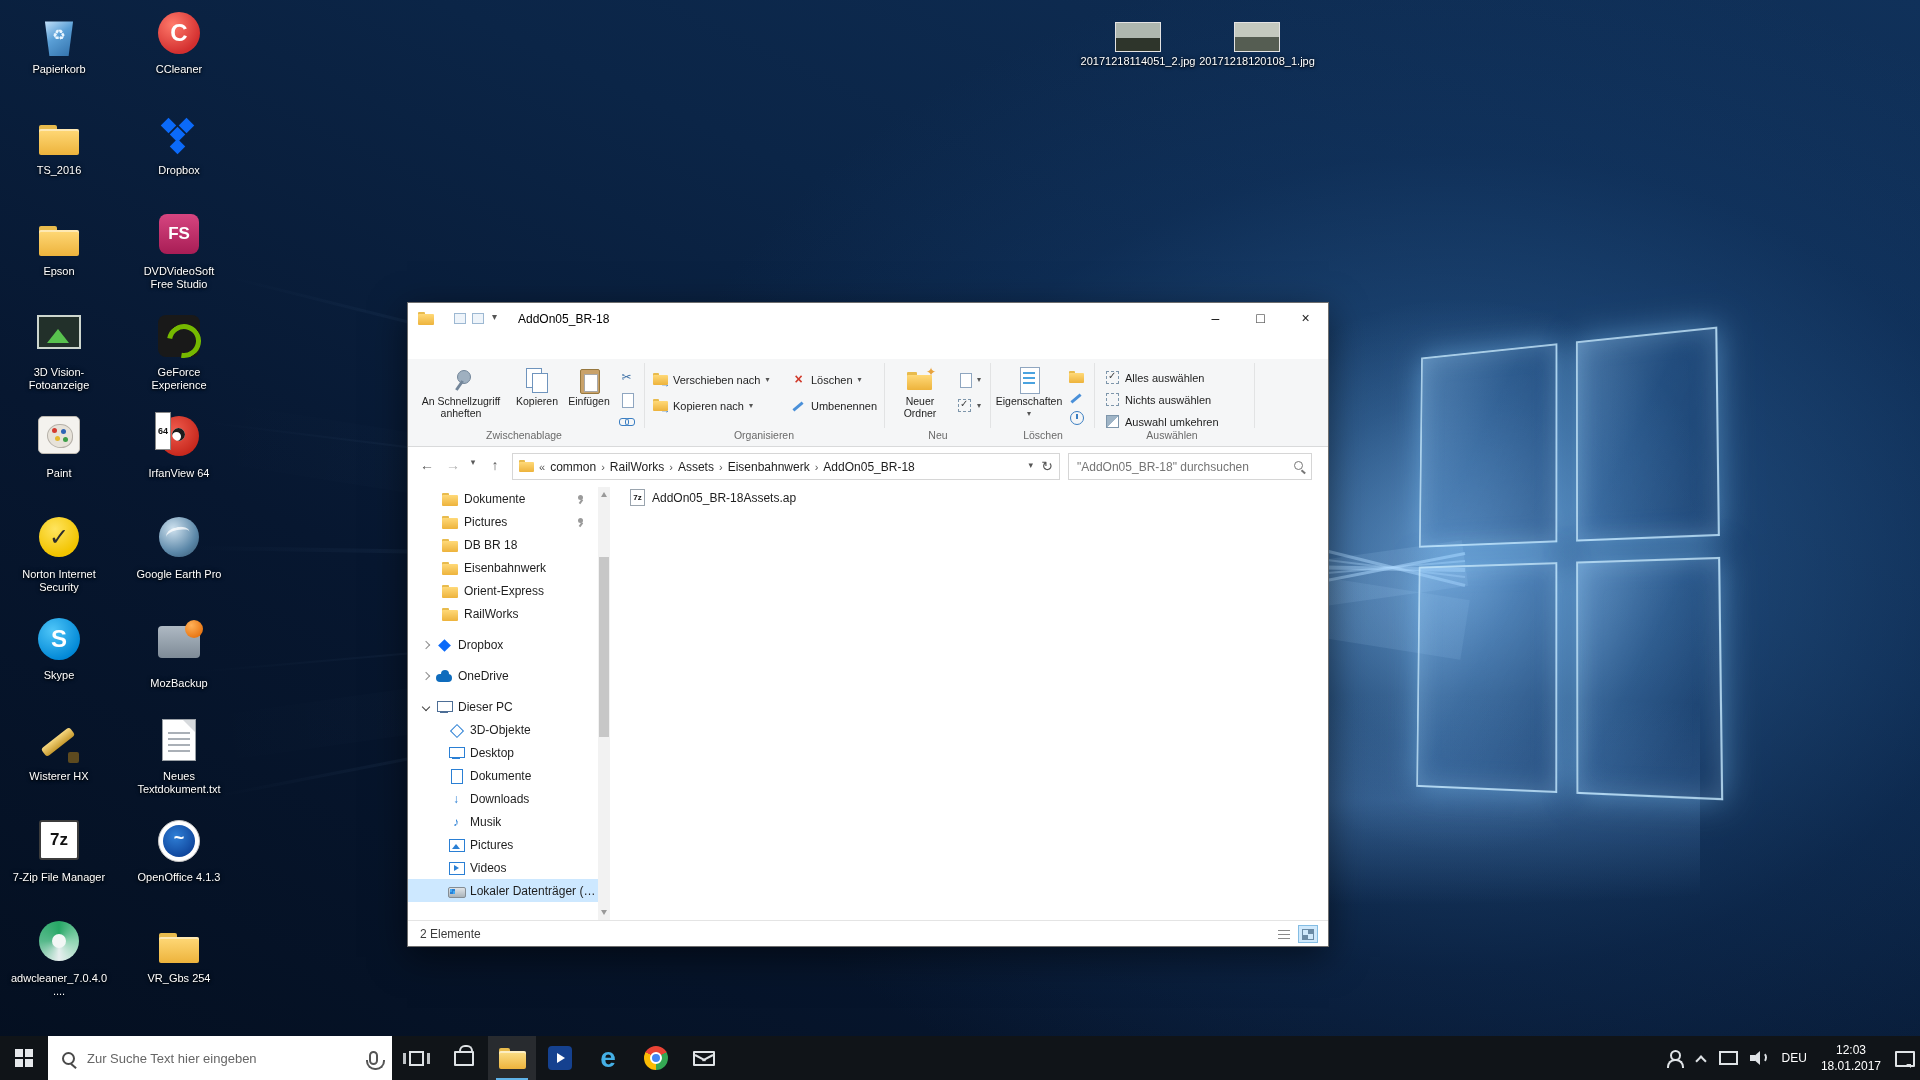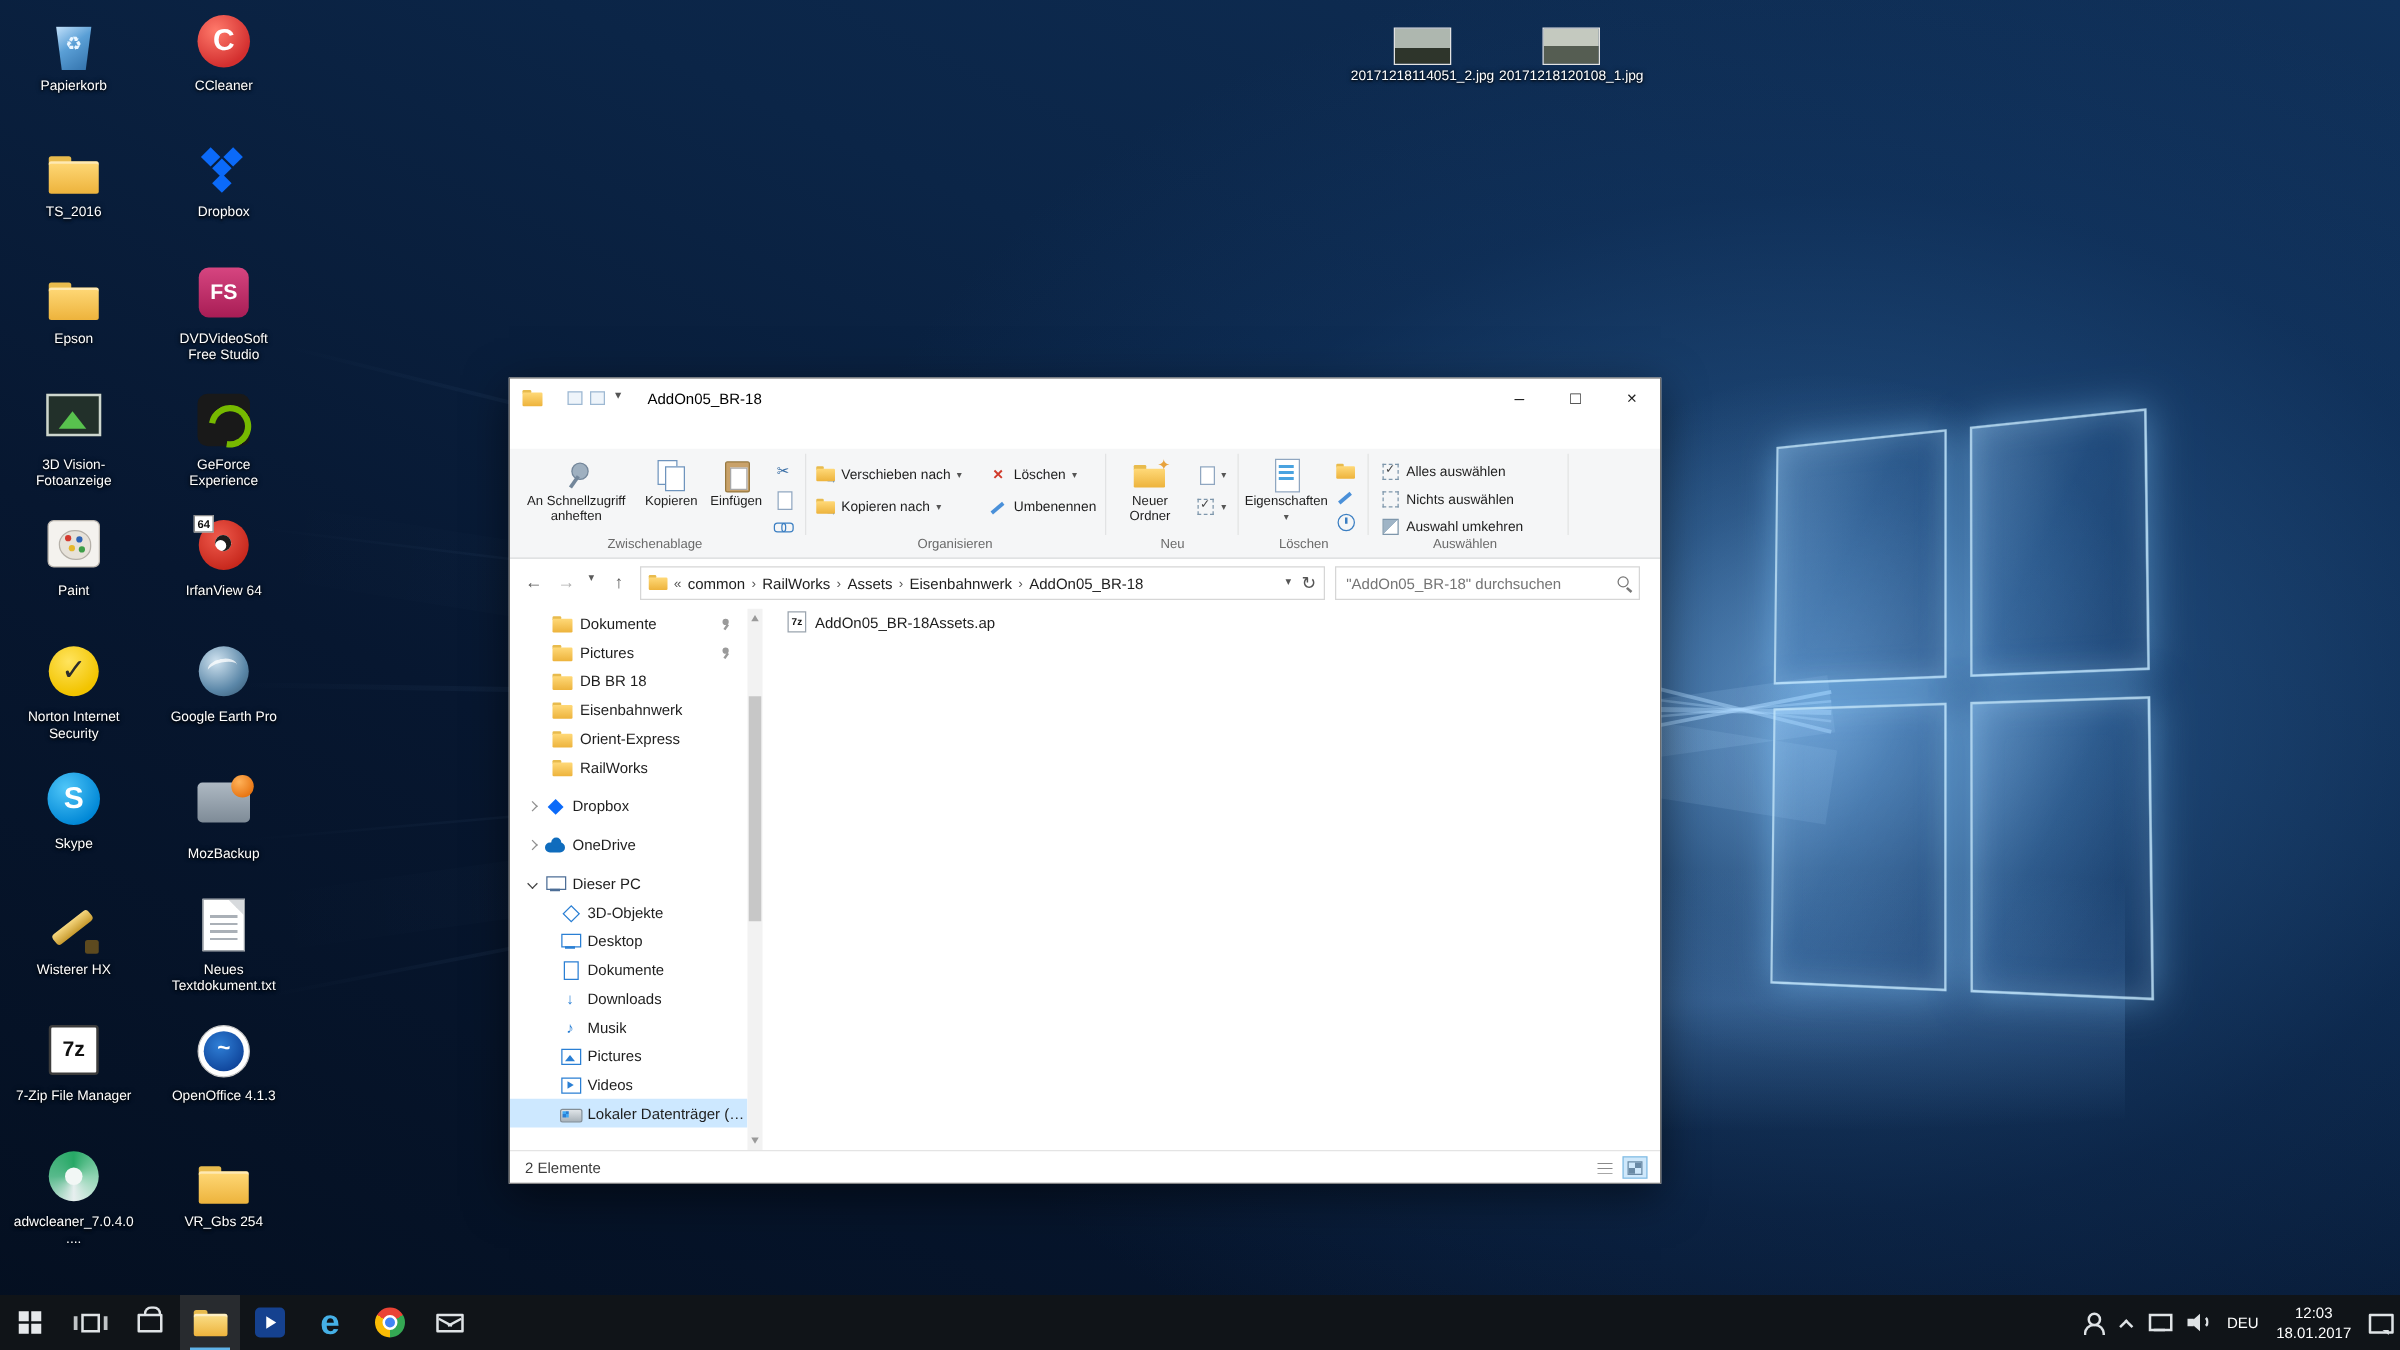--- a/index.html
+++ b/index.html
@@ -59,21 +59,21 @@
   .ic-paint{width:42px!important;height:38px;margin-top:5px;background:#f4f2ee;border:1px solid #bdb8b0;border-radius:5px;position:relative;}
   .ic-paint::before{content:"";position:absolute;left:8px;top:7px;width:24px;height:22px;border-radius:50% 50% 46% 54%;
     background:#e7e2d9;border:1px solid #b5b0a8;}
   .ic-paint::after{content:"";position:absolute;left:13px;top:11px;width:5px;height:5px;border-radius:50%;background:#d43a2f;
     box-shadow:9px 1px 0 #2e64b5, 3px 8px 0 #e5b82d, 11px 9px 0 #3d9e47;}
   .ic-irfan{width:40px!important;height:40px;margin-top:4px;border-radius:50%;
     background:radial-gradient(circle at 40% 35%, #ef5a4c, #c6271c 75%);position:relative;}
   .ic-irfan::after{content:"";position:absolute;left:13px;top:12px;width:13px;height:13px;border-radius:50%;
     background:#fff;box-shadow:inset -2px 2px 0 2px #1c1c1c;}
   .ic-irfan .badge{position:absolute;left:-4px;top:-4px;background:#fff;border:1px solid #888;color:#111;
-    font-size:9px;font-weight:bold;padding:0 2px;line-height:12px;}
+    font-size:9px;font-weight:bold;padding:12px 2px;line-height:12px;}
   .ic-norton{width:40px!important;height:40px;margin-top:4px;border-radius:50%;
     background:radial-gradient(circle at 40% 30%, #ffe45e, #f2c400 70%);color:#2c2c2c;font-weight:bold;font-size:24px;line-height:40px;}
   .ic-skype{width:42px!important;height:42px;margin-top:3px;border-radius:50%;
     background:radial-gradient(circle at 35% 30%, #4fc6f8, #0087d6 75%);color:#fff;font-weight:bold;font-size:24px;line-height:42px;}
   .ic-moz{width:42px!important;height:32px;margin-top:8px;border-radius:4px;background:linear-gradient(#aeb9c3,#7e8b97);position:relative;}
   .ic-moz::after{content:"";position:absolute;right:-3px;top:-6px;width:18px;height:18px;border-radius:50%;
     background:radial-gradient(circle at 35% 30%, #ffb259, #e87512 75%);}
   .ic-gold{position:relative;}
   .ic-gold::before{content:"";position:absolute;left:5px;top:18px;width:36px;height:10px;border-radius:3px;
     background:linear-gradient(#f6d77f,#c79a2e);transform:rotate(-38deg);}
@@ -695,20 +695,25 @@
 
   <div class="taskbar">
     <div class="tbtn">
       <div class="start-grid">
           <span></span>
           <span></span>
           <span></span>
           <span></span>
         </div>
     </div>
+    <div class="tb-search">
+      <span class="tb-search-ic"></span>
+      <span class="tb-search-text">Zur Suche Text hier eingeben</span>
+      <span class="tb-mic"></span>
+    </div>
     <div class="tbtn">
       <div class="tv">
           <span class="s"></span>
           <span class="c"></span>
           <span class="s"></span>
         </div>
     </div>
     <div class="tbtn">
       <div class="tb-store"></div>
     </div>

